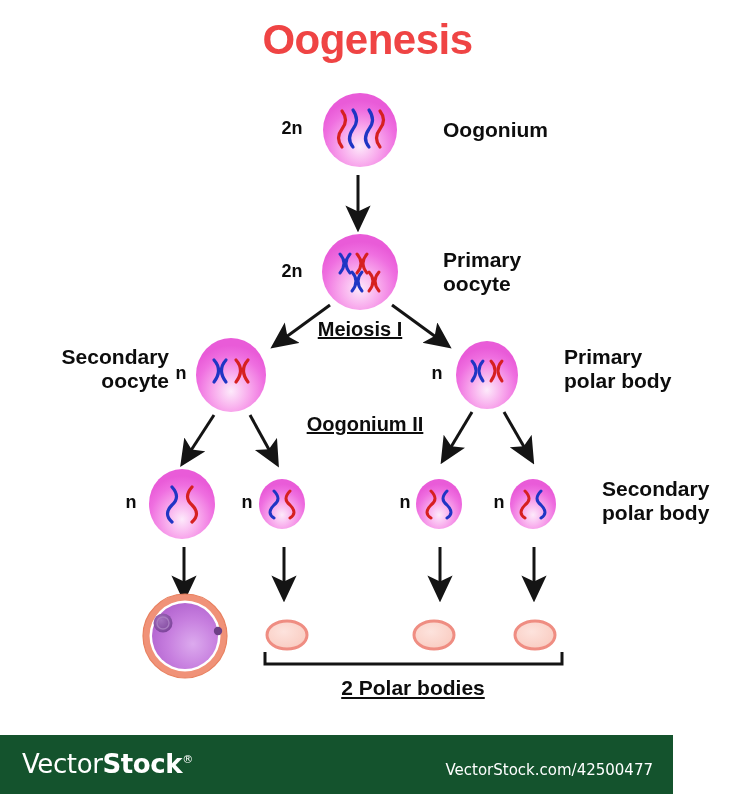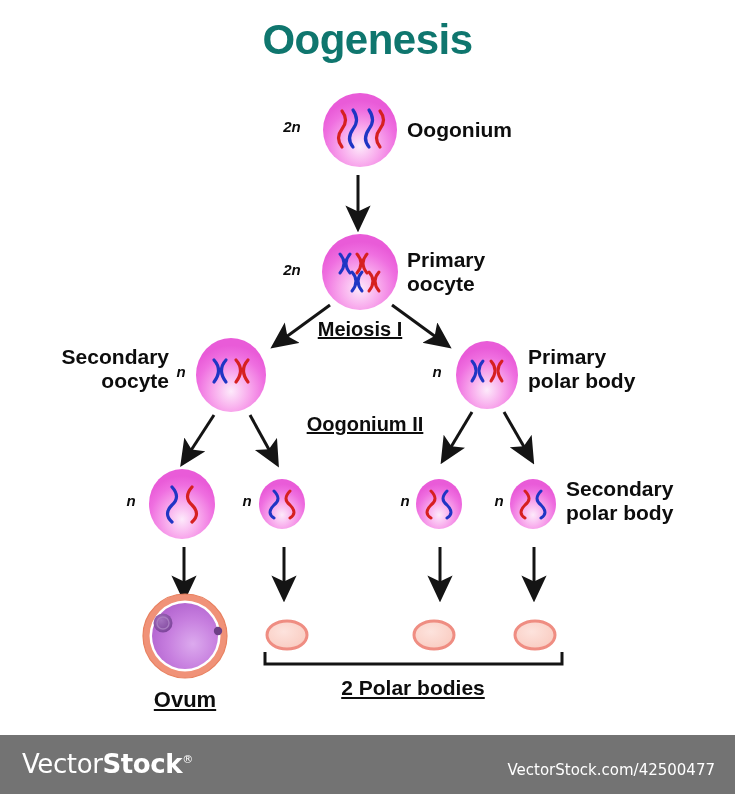--- a/index.html
+++ b/index.html
@@ -8,42 +8,42 @@
     background:#ffffff;
     font-family:"Liberation Sans", sans-serif;
     overflow:hidden;
     position:relative;
   }
   #stage{position:absolute;left:0;top:0;width:735px;height:794px;}
 
   .title{
     position:absolute;left:0;top:16px;width:735px;
     text-align:center;
-    font-size:42px;font-weight:bold;color:#0f766e;
+    font-size:42px;font-weight:bold;color:#ef4444;
     letter-spacing:-0.5px;
   }
 
   .lbl{
     position:absolute;
     font-weight:bold;color:#0d0d0d;
     line-height:1.12;
     white-space:pre-line;
   }
   .lbl.c{text-align:center;text-decoration:underline;}
-  .lbl.l{text-align:left;}
+  .lbl.l{text-align:left;margin-left:36px;}
   .lbl.r{text-align:right;}
 
   .nlbl{
     position:absolute;font-weight:bold;color:#0d0d0d;
-    font-size:15px;text-align:center;font-style:italic;
+    font-size:18px;text-align:center;
   }
 
   .watermark{
-    position:absolute;left:0;top:735px;width:735px;height:59px;
-    background:#737373;
+    position:absolute;left:0;top:735px;width:673px;height:59px;
+    background:#14532d;
   }
   .wm-logo{
     position:absolute;left:22px;top:14px;
     font-size:26px;color:#ffffff;letter-spacing:-0.4px;
     font-family:"DejaVu Sans", sans-serif;
   }
   .wm-logo b{font-weight:bold;}
   .wm-logo sup{font-size:11px;vertical-align:super;}
   .wm-url{
     position:absolute;right:20px;top:26px;
@@ -217,21 +217,20 @@
 
   <div class="lbl c" style="left:300px;top:413px;width:130px;font-size:20px;">Oogonium II</div>
 
   <div class="nlbl" style="left:118px;top:492px;width:26px;">n</div>
   <div class="nlbl" style="left:234px;top:492px;width:26px;">n</div>
   <div class="nlbl" style="left:392px;top:492px;width:26px;">n</div>
   <div class="nlbl" style="left:486px;top:492px;width:26px;">n</div>
   <div class="lbl l" style="left:566px;top:477px;font-size:21px;">Secondary
 polar body</div>
 
-  <div class="lbl c" style="left:125px;top:688px;width:120px;font-size:22px;">Ovum</div>
 
   <div class="lbl c" style="left:313px;top:676px;width:200px;font-size:21px;">2 Polar bodies</div>
 
   <div class="watermark">
     <div class="wm-logo"><span>Vector</span><b>Stock</b><sup>®</sup></div>
     <div class="wm-url">VectorStock.com/42500477</div>
   </div>
 
 </div>
 

